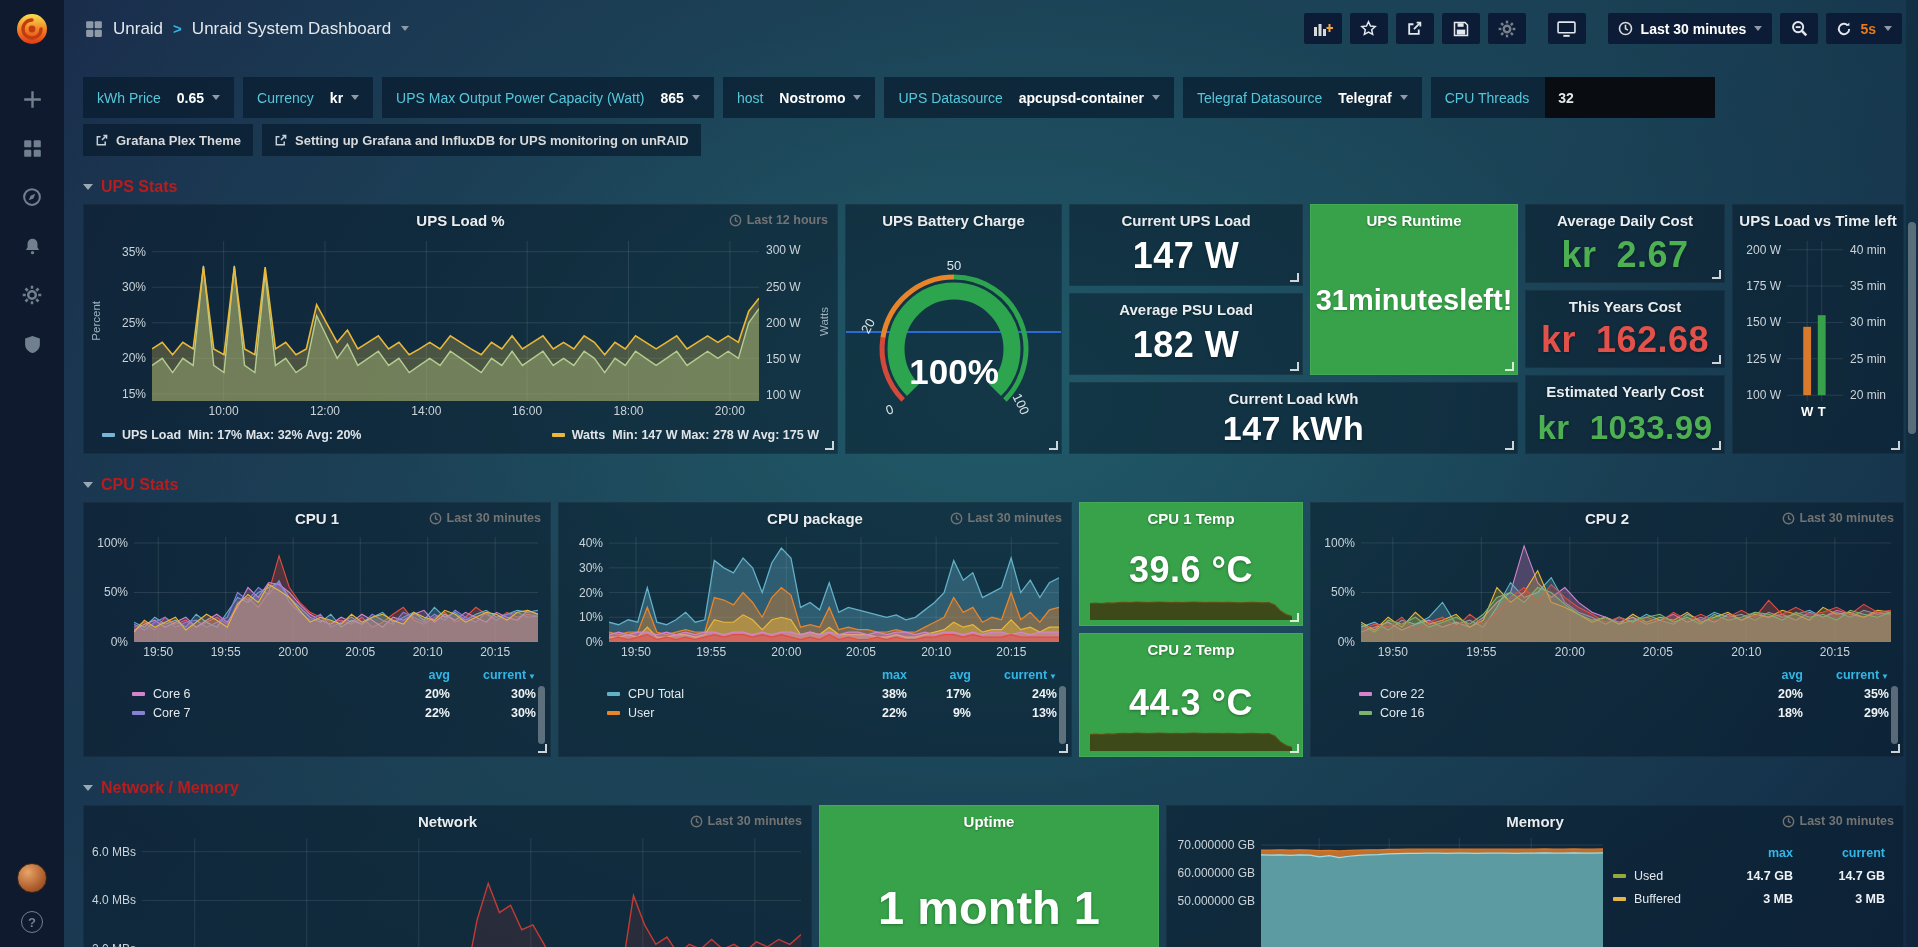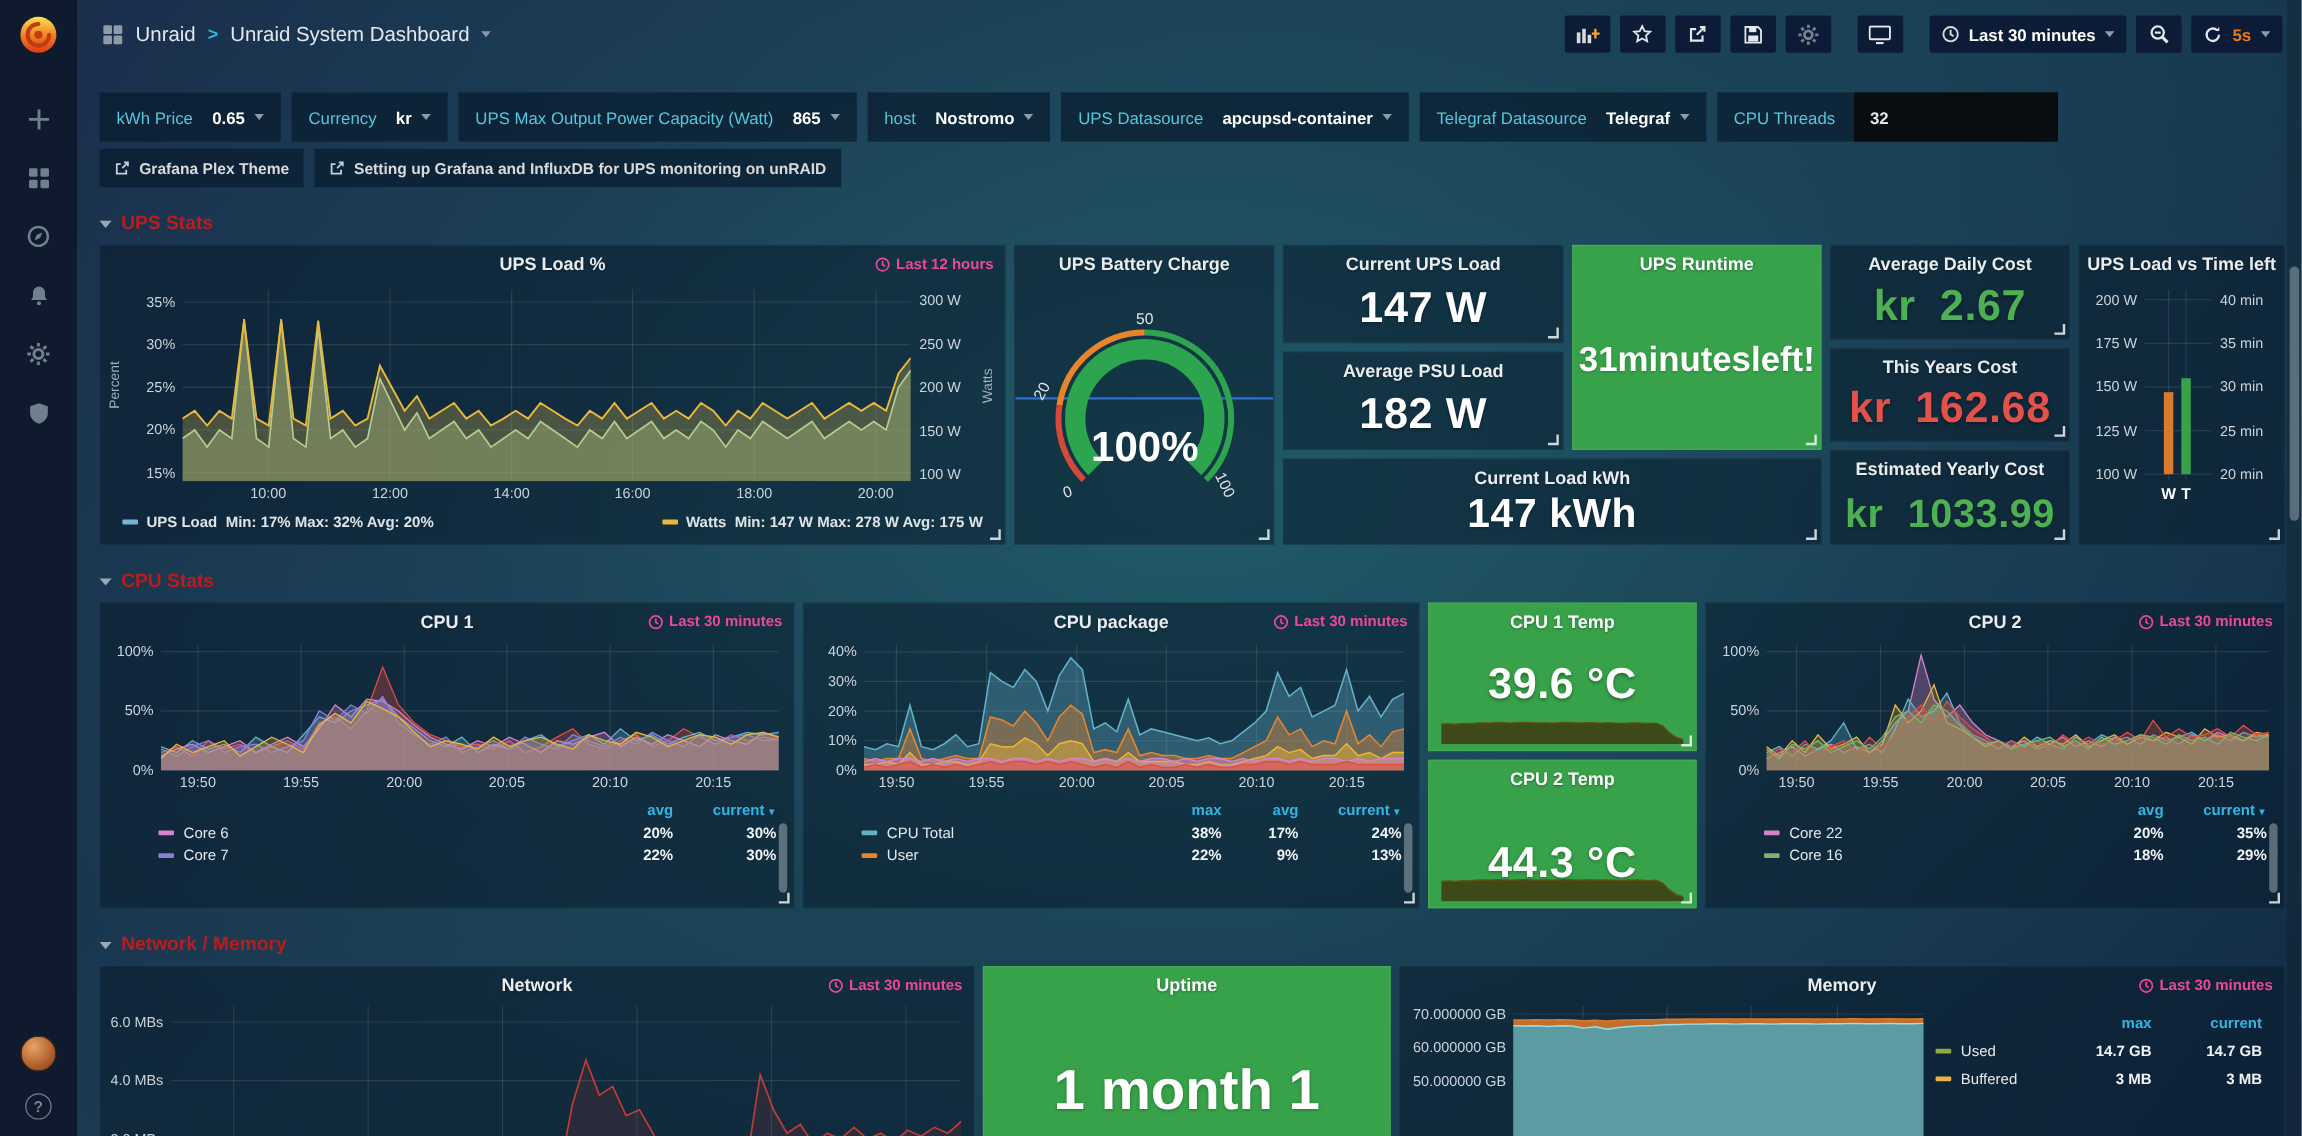--- a/index.html
+++ b/index.html
@@ -61,21 +61,21 @@
   .col { display:flex; flex-direction:column; gap:7px; }
   .subrow { display:flex; gap:7px; }
   .flex1 { flex:1; }
 
   
   .panel { position:relative; background:rgba(7,25,41,.52); border:1px solid rgba(255,255,255,.035); overflow:hidden; }
   .panel::after { content:""; position:absolute; right:3px; bottom:3px; width:7px; height:7px; border-right:2px solid rgba(255,255,255,.8); border-bottom:2px solid rgba(255,255,255,.8); }
   .panel.green { background:#37a249; border-color:rgba(255,255,255,.08); }
   .p-title { position:absolute; top:7px; left:0; right:0; text-align:center; font-size:15px; font-weight:bold; color:#e9edf0; text-shadow:0 1px 2px rgba(0,0,0,.35); cursor:pointer; z-index:3; }
   .panel.green .p-title { color:#fff; }
-  .p-time { position:absolute; top:8px; right:9px; display:flex; align-items:center; gap:5px; color:#ec4899; font-size:12.5px; font-weight:bold; cursor:pointer; z-index:3; }
+  .p-time { position:absolute; top:8px; right:9px; display:flex; align-items:center; gap:5px; color:#737373; font-size:12.5px; font-weight:bold; cursor:pointer; z-index:3; }
 
   
   .stat-body { position:absolute; inset:0; display:flex; flex-direction:column; align-items:center; justify-content:flex-end; padding-bottom:8px; }
   .stat-val { font-size:36px; font-weight:bold; color:#fff; text-shadow:0 1px 3px rgba(0,0,0,.35); letter-spacing:.5px; }
   .stat-val.cost { display:flex; gap:20px; }
   .runtime-body { position:absolute; inset:0; display:flex; align-items:center; justify-content:center; padding-top:22px; }
   .runtime-line { font-size:29px; font-weight:bold; color:#fff; line-height:1.12; text-shadow:0 1px 2px rgba(0,0,0,.25); }
   .uptime-val { position:absolute; top:74px; left:0; right:0; text-align:center; font-size:47px; font-weight:bold; color:#fff; text-shadow:0 1px 3px rgba(0,0,0,.3); white-space:nowrap; }
 
   
@@ -569,21 +569,21 @@
     </div>
   </div>
 
   <div class="section-h">
     <span class="chev"></span>
     <span>CPU Stats</span>
   </div>
 
   <div class="row row-cpu">
 
-    <div class="panel" style="width:579px">
+    <div class="panel" style="width:468px">
       <div class="p-title">CPU 1</div>
       <div class="p-time">
         <svg viewBox="0 0 14 14" width="13" height="13">
             <circle cx="7" cy="7" r="5.6" fill="none" stroke="currentColor" stroke-width="1.5"></circle>
             <path d="M7 3.6v3.6l2.3 1.3" fill="none" stroke="currentColor" stroke-width="1.5"></path>
           </svg>
         <span>Last 30 minutes</span>
       </div>
       <div class="chartwrap cpu">
         <div class="ylabels" style="grid-column:1;grid-row:1">
@@ -725,21 +725,21 @@
           </div>
         <div class="spark plot">
             <svg viewBox="0 0 1000 300" preserveAspectRatio="none">
               <path d="M0.0 135.0 L28.6 132.0 L57.1 135.0 L85.7 129.0 L114.3 132.0 L142.9 126.0 L171.4 123.0 L200.0 126.0 L228.6 120.0 L257.1 123.0 L285.7 126.0 L314.3 123.0 L342.9 120.0 L371.4 123.0 L400.0 126.0 L428.6 123.0 L457.1 126.0 L485.7 123.0 L514.3 120.0 L542.9 123.0 L571.4 126.0 L600.0 123.0 L628.6 123.0 L657.1 126.0 L685.7 123.0 L714.3 126.0 L742.9 129.0 L771.4 126.0 L800.0 123.0 L828.6 126.0 L857.1 129.0 L885.7 126.0 L914.3 150.0 L942.9 210.0 L971.4 246.0 L1000.0 264.0 L1000 300 L0 300 Z" fill="rgba(62,51,12,0.80)" stroke="none"></path>
               <path d="M0.0 135.0 L28.6 132.0 L57.1 135.0 L85.7 129.0 L114.3 132.0 L142.9 126.0 L171.4 123.0 L200.0 126.0 L228.6 120.0 L257.1 123.0 L285.7 126.0 L314.3 123.0 L342.9 120.0 L371.4 123.0 L400.0 126.0 L428.6 123.0 L457.1 126.0 L485.7 123.0 L514.3 120.0 L542.9 123.0 L571.4 126.0 L600.0 123.0 L628.6 123.0 L657.1 126.0 L685.7 123.0 L714.3 126.0 L742.9 129.0 L771.4 126.0 L800.0 123.0 L828.6 126.0 L857.1 129.0 L885.7 126.0 L914.3 150.0 L942.9 210.0 L971.4 246.0 L1000.0 264.0" fill="none" stroke="rgba(96,78,20,0.95)" stroke-width="1.2" vector-effect="non-scaling-stroke"></path>
             </svg>
           </div>
       </div>
       <div class="panel green flex1">
         <div class="p-title">CPU 2 Temp</div>
-        <div class="stat-body" style="padding-bottom:16px">
+        <div class="stat-body" style="padding-bottom:32px">
             <div class="stat-val">44.3 °C</div>
           </div>
         <div class="spark plot">
             <svg viewBox="0 0 1000 300" preserveAspectRatio="none">
               <path d="M0.0 135.0 L28.6 132.0 L57.1 135.0 L85.7 129.0 L114.3 132.0 L142.9 126.0 L171.4 123.0 L200.0 126.0 L228.6 120.0 L257.1 123.0 L285.7 126.0 L314.3 123.0 L342.9 120.0 L371.4 123.0 L400.0 126.0 L428.6 123.0 L457.1 126.0 L485.7 123.0 L514.3 120.0 L542.9 123.0 L571.4 126.0 L600.0 123.0 L628.6 123.0 L657.1 126.0 L685.7 123.0 L714.3 126.0 L742.9 129.0 L771.4 126.0 L800.0 123.0 L828.6 126.0 L857.1 129.0 L885.7 126.0 L914.3 150.0 L942.9 210.0 L971.4 246.0 L1000.0 264.0 L1000 300 L0 300 Z" fill="rgba(62,51,12,0.80)" stroke="none"></path>
               <path d="M0.0 135.0 L28.6 132.0 L57.1 135.0 L85.7 129.0 L114.3 132.0 L142.9 126.0 L171.4 123.0 L200.0 126.0 L228.6 120.0 L257.1 123.0 L285.7 126.0 L314.3 123.0 L342.9 120.0 L371.4 123.0 L400.0 126.0 L428.6 123.0 L457.1 126.0 L485.7 123.0 L514.3 120.0 L542.9 123.0 L571.4 126.0 L600.0 123.0 L628.6 123.0 L657.1 126.0 L685.7 123.0 L714.3 126.0 L742.9 129.0 L771.4 126.0 L800.0 123.0 L828.6 126.0 L857.1 129.0 L885.7 126.0 L914.3 150.0 L942.9 210.0 L971.4 246.0 L1000.0 264.0" fill="none" stroke="rgba(96,78,20,0.95)" stroke-width="1.2" vector-effect="non-scaling-stroke"></path>
             </svg>
           </div>
       </div>
     </div>

